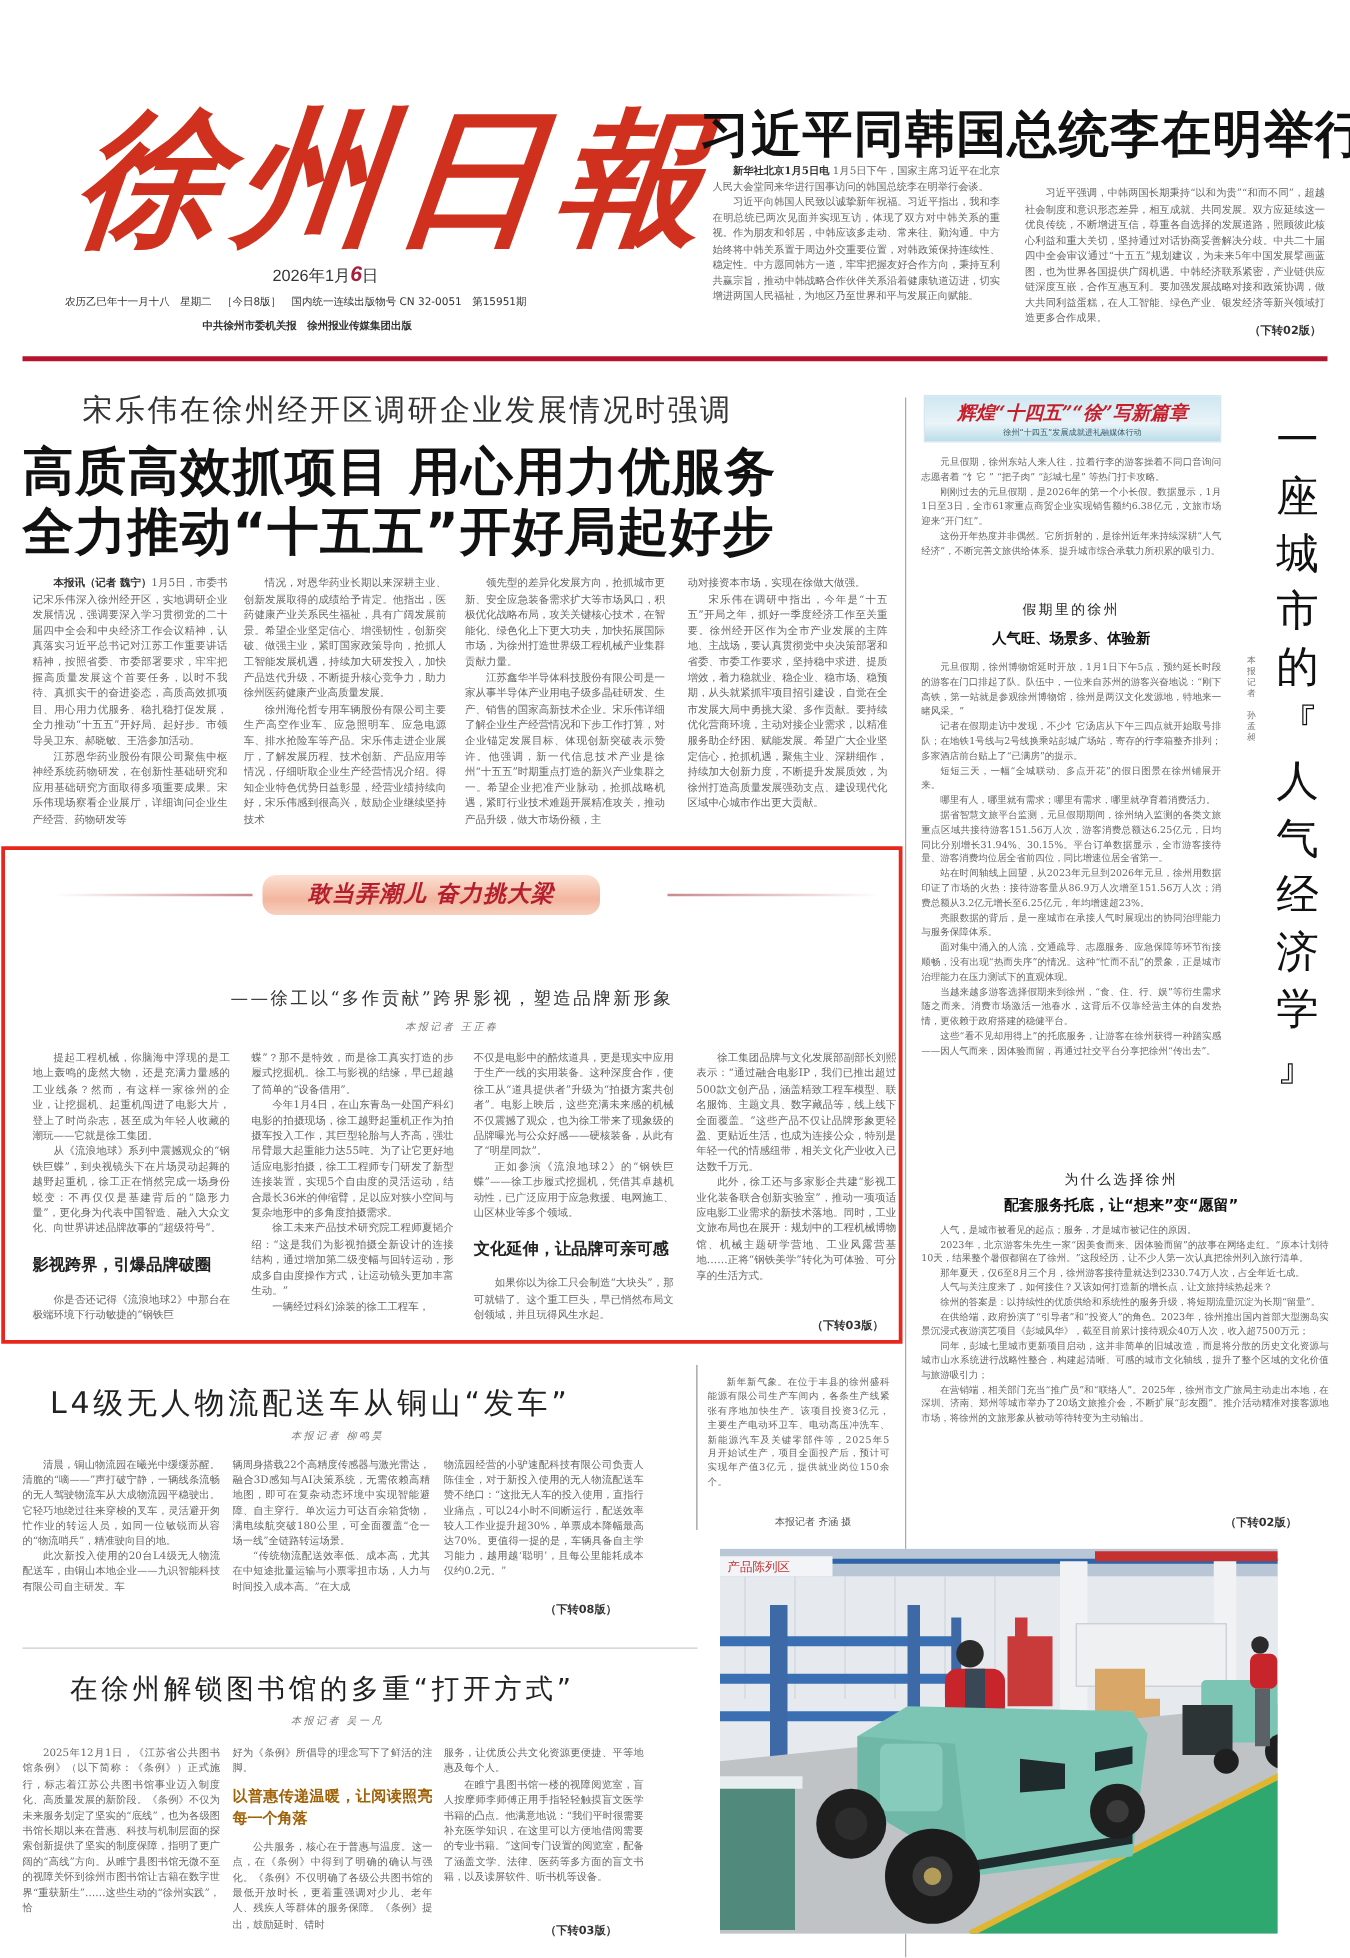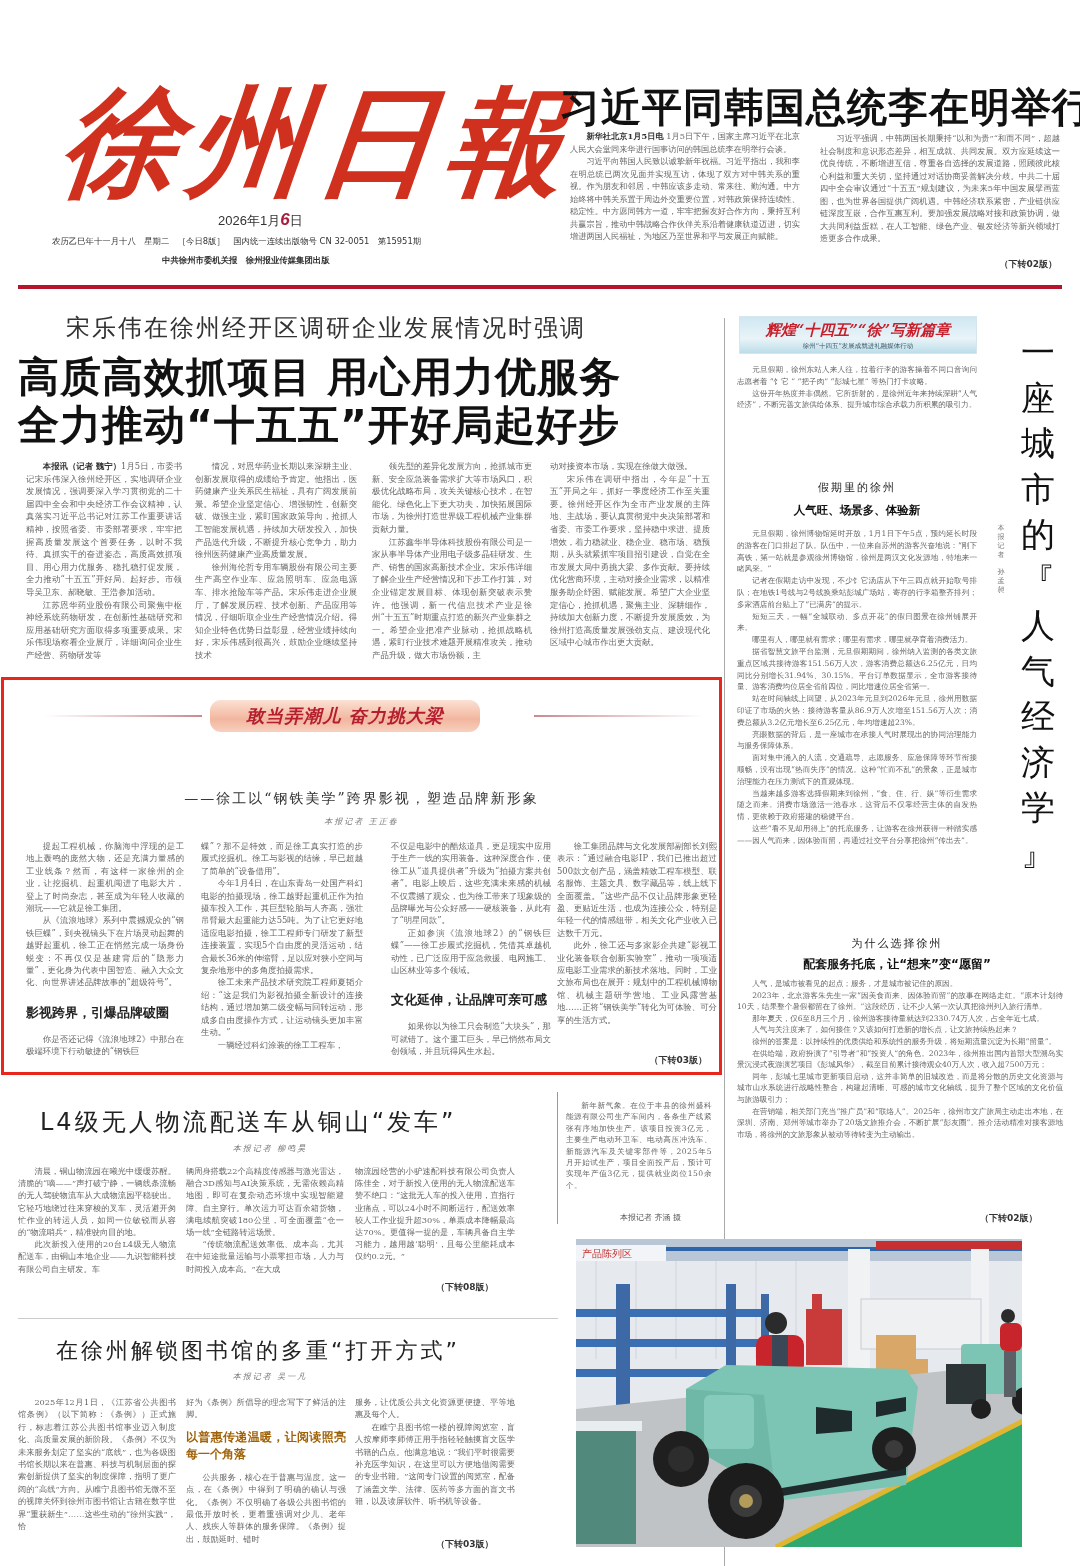--- a/index.html
+++ b/index.html
@@ -28,21 +28,21 @@
   <div class="abs" style="left:12px; top:196px; font-size:8.4px; color:#333; white-space:nowrap;">农历乙巳年十一月十八　星期二　［今日8版］　国内统一连续出版物号 CN 32-0051　第15951期</div>
   <div class="abs" style="left:122px; top:215px; font-size:8.4px; color:#333; font-weight:bold; white-space:nowrap;">中共徐州市委机关报　徐州报业传媒集团出版</div>
 </div>
 
 <div class="abs" style="left:560px; top:72px; width:505px; height:200px;">
   <div class="abs bold-head" style="left:0; top:8px; font-size:40px; letter-spacing:1px; white-space:nowrap;">习近平同韩国总统李在明举行会谈</div>
   <div class="col body-text" style="left:10px; top:58px; width:230px; height:150px; font-size:8.2px; line-height:12.5px;">
     <p><span class="lead">新华社北京1月5日电</span> <span>1月5日下午，国家主席习近平在北京人民大会堂同来华进行国事访问的韩国总统李在明举行会谈。</span></p>
     <p>习近平向韩国人民致以诚挚新年祝福。习近平指出，我和李在明总统已两次见面并实现互访，体现了双方对中韩关系的重视。作为朋友和邻居，中韩应该多走动、常来往、勤沟通。中方始终将中韩关系置于周边外交重要位置，对韩政策保持连续性、稳定性。中方愿同韩方一道，牢牢把握友好合作方向，秉持互利共赢宗旨，推动中韩战略合作伙伴关系沿着健康轨道迈进，切实增进两国人民福祉，为地区乃至世界和平与发展正向赋能。</p>
   </div>
-  <div class="col body-text" style="left:260px; top:60px; width:240px; height:138px; font-size:8.2px; line-height:12.5px;">
+  <div class="col body-text" style="left:260px; top:76px; width:240px; height:138px; font-size:8.2px; line-height:12.5px;">
     <p>习近平强调，中韩两国长期秉持“以和为贵”“和而不同”，超越社会制度和意识形态差异，相互成就、共同发展。双方应延续这一优良传统，不断增进互信，尊重各自选择的发展道路，照顾彼此核心利益和重大关切，坚持通过对话协商妥善解决分歧。中共二十届四中全会审议通过“十五五”规划建议，为未来5年中国发展擘画蓝图，也为世界各国提供广阔机遇。中韩经济联系紧密，产业链供应链深度互嵌，合作互惠互利。要加强发展战略对接和政策协调，做大共同利益蛋糕，在人工智能、绿色产业、银发经济等新兴领域打造更多合作成果。</p>
   </div>
   <div class="abs cont" style="right:8px; top:186px; font-size:9px;">（下转02版）</div>
 </div>
 
 <div class="abs" style="left:18px; top:285px; width:1044px; height:4px; background:#b5142c;"></div>
 
 <div class="abs serif-head" style="left:66px; top:312px; font-size:24px; letter-spacing:2px; white-space:nowrap; color:#333;">宋乐伟在徐州经开区调研企业发展情况时强调</div>
 <div class="abs bold-head" style="left:18px; top:350px; font-size:41px; letter-spacing:1px; white-space:nowrap;">高质高效抓项目 用心用力优服务</div>
 <div class="abs bold-head" style="left:18px; top:398px; font-size:41px; letter-spacing:1px; white-space:nowrap;">全力推动“十五五”开好局起好步</div>
@@ -66,55 +66,56 @@
 
 <div class="vline" style="left:724px; top:318px; height:1248px; background:#aaa;"></div>
 
 <div class="abs" style="left:1px; top:677px; width:721px; height:398px; border:3px solid #e8261c;">
 
   <div class="abs" style="left:40px; top:35px; width:158px; height:2px; background:linear-gradient(90deg,#fff,#c98a8e);"></div>
   <div class="abs" style="left:530px; top:35px; width:170px; height:2px; background:linear-gradient(90deg,#c98a8e,#fff);"></div>
   <div class="abs" style="left:206px; top:20px; width:270px; height:32px; background:linear-gradient(180deg,#fbe1d4,#f2b69e 60%,#f7d0bf); border-radius:11px;">
     <div style="text-align:center; font-family:'DejaVu Serif',serif; font-style:italic; font-weight:bold; font-size:18px; color:#b51e2e; line-height:32px; letter-spacing:1px;">敢当弄潮儿 奋力挑大梁</div>
   </div>
-  <div class="abs" style="left:0; width:715px; text-align:center; top:110px; font-family:'DejaVu Serif',serif; font-size:14px; letter-spacing:2px; color:#333;">——徐工以“钢铁美学”跨界影视，塑造品牌新形象</div>
+  <div class="abs" style="left:0; width:715px; text-align:center; top:110px; font-family:'DejaVu Serif',serif; font-size:14px; letter-spacing:2px; color:#333;">——徐工以“多作贡献”跨界影视，塑造品牌新形象</div>
   <div class="abs byline" style="left:0; width:715px; top:136px;">本报记者 王正春</div>
 
   <div class="col body-text" style="left:22px; top:160px; width:158px; height:230px; font-size:8.4px; line-height:12.4px;">
     <p>提起工程机械，你脑海中浮现的是工地上轰鸣的庞然大物，还是充满力量感的工业线条？然而，有这样一家徐州的企业，让挖掘机、起重机闯进了电影大片，登上了时尚杂志，甚至成为年轻人收藏的潮玩——它就是徐工集团。</p>
     <p>从《流浪地球》系列中震撼观众的“钢铁巨蝶”，到央视镜头下在片场灵动起舞的越野起重机，徐工正在悄然完成一场身份蜕变：不再仅仅是基建背后的“隐形力量”，更化身为代表中国智造、融入大众文化、向世界讲述品牌故事的“超级符号”。</p>
     <div class="bold-head" style="text-indent:0; font-size:13px; line-height:20px; margin:14px 0 10px; color:#222;">影视跨界，引爆品牌破圈</div>
     <p>你是否还记得《流浪地球2》中那台在极端环境下行动敏捷的“钢铁巨</p>
   </div>
   <div class="col body-text" style="left:197px; top:160px; width:162px; height:230px; font-size:8.4px; line-height:12.4px;">
     <p style="text-indent:0">蝶”？那不是特效，而是徐工真实打造的步履式挖掘机。徐工与影视的结缘，早已超越了简单的“设备借用”。</p>
     <p>今年1月4日，在山东青岛一处国产科幻电影的拍摄现场，徐工越野起重机正作为拍摄车投入工作，其巨型轮胎与人齐高，强壮吊臂最大起重能力达55吨。为了让它更好地适应电影拍摄，徐工工程师专门研发了新型连接装置，实现5个自由度的灵活运动，结合最长36米的伸缩臂，足以应对狭小空间与复杂地形中的多角度拍摄需求。</p>
     <p>徐工未来产品技术研究院工程师夏韬介绍：“这是我们为影视拍摄全新设计的连接结构，通过增加第二级变幅与回转运动，形成多自由度操作方式，让运动镜头更加丰富生动。”</p>
     <p>一辆经过科幻涂装的徐工工程车，</p>
   </div>
-  <div class="col body-text" style="left:375px; top:160px; width:160px; height:230px; font-size:8.4px; line-height:12.4px;margin-left:12px;">
+  <div class="col body-text" style="left:375px; top:160px; width:160px; height:230px; font-size:8.4px; line-height:12.4px;">
     <p style="text-indent:0">不仅是电影中的酷炫道具，更是现实中应用于生产一线的实用装备。这种深度合作，使徐工从“道具提供者”升级为“拍摄方案共创者”。电影上映后，这些充满未来感的机械不仅震撼了观众，也为徐工带来了现象级的品牌曝光与公众好感——硬核装备，从此有了“明星同款”。</p>
     <p>正如参演《流浪地球2》的“钢铁巨蝶”——徐工步履式挖掘机，凭借其卓越机动性，已广泛应用于应急救援、电网施工、山区林业等多个领域。</p>
     <div class="bold-head" style="text-indent:0; font-size:13px; line-height:20px; margin:14px 0 10px; color:#222;">文化延伸，让品牌可亲可感</div>
     <p>如果你以为徐工只会制造“大块头”，那可就错了。这个重工巨头，早已悄然布局文创领域，并且玩得风生水起。</p>
   </div>
   <div class="col body-text" style="left:553px; top:160px; width:160px; height:218px; font-size:8.4px; line-height:12.4px;">
     <p>徐工集团品牌与文化发展部副部长刘熙表示：“通过融合电影IP，我们已推出超过500款文创产品，涵盖精致工程车模型、联名服饰、主题文具、数字藏品等，线上线下全面覆盖。”这些产品不仅让品牌形象更轻盈、更贴近生活，也成为连接公众，特别是年轻一代的情感纽带，相关文化产业收入已达数千万元。</p>
     <p>此外，徐工还与多家影企共建“影视工业化装备联合创新实验室”，推动一项项适应电影工业需求的新技术落地。同时，工业文旅布局也在展开：规划中的工程机械博物馆、机械主题研学营地、工业风露营基地……正将“钢铁美学”转化为可体验、可分享的生活方式。</p>
   </div>
   <div class="abs cont" style="right:12px; top:374px; font-size:9px;">（下转03版）</div>
 </div>
 
 <div class="abs" style="left:739px; top:316px; width:238px; height:38px; background:linear-gradient(180deg,#cfe7f2,#e9f4f8 60%,#bcdde9); border:1px solid #d6e6ee;">
   <div style="text-align:center; font-family:'DejaVu Serif',serif; font-style:italic; font-weight:bold; color:#c81e2a; font-size:15px; line-height:22px; margin-top:2px; white-space:nowrap;">辉煌“十四五”“徐”写新篇章</div>
   <div style="text-align:center; font-size:6.5px; color:#3a5a6a; line-height:10px; white-space:nowrap;">徐州“十四五”发展成就进礼融媒体行动</div>
 </div>
 
 <div class="col body-text" style="left:737px; top:364px; width:240px; height:98px; font-size:7.6px; line-height:11.8px;">
   <p>元旦假期，徐州东站人来人往，拉着行李的游客操着不同口音询问志愿者着 “饣它 ” “把子肉” “彭城七星” 等热门打卡攻略。</p>
+  <p>刚刚过去的元旦假期，是2026年的第一个小长假。数据显示，1月1日至3日，全市61家重点商贸企业实现销售额约6.38亿元，文旅市场迎来“开门红”。</p>
   <p>这份开年热度并非偶然。它所折射的，是徐州近年来持续深耕“人气经济”，不断完善文旅供给体系、提升城市综合承载力所积累的吸引力。</p>
 </div>
 
 <div class="abs serif-head" style="left:737px; width:240px; top:480px; text-align:center; font-size:11px; letter-spacing:2px;">假期里的徐州</div>
 <div class="abs bold-head" style="left:737px; width:240px; top:503px; text-align:center; font-size:11.5px;">人气旺、场景多、体验新</div>
 
 <div class="col body-text" style="left:737px; top:528px; width:240px; height:398px; font-size:7.6px; line-height:11.8px;">
   <p>元旦假期，徐州博物馆延时开放，1月1日下午5点，预约延长时段的游客在门口排起了队。队伍中，一位来自苏州的游客兴奋地说：“刚下高铁，第一站就是参观徐州博物馆，徐州是两汉文化发源地，特地来一睹风采。”</p>
   <p>记者在假期走访中发现，不少饣它汤店从下午三四点就开始取号排队；在地铁1号线与2号线换乘站彭城广场站，寄存的行李箱整齐排列；多家酒店前台贴上了“已满房”的提示。</p>
   <p>短短三天，一幅“全城联动、多点开花”的假日图景在徐州铺展开来。</p>

